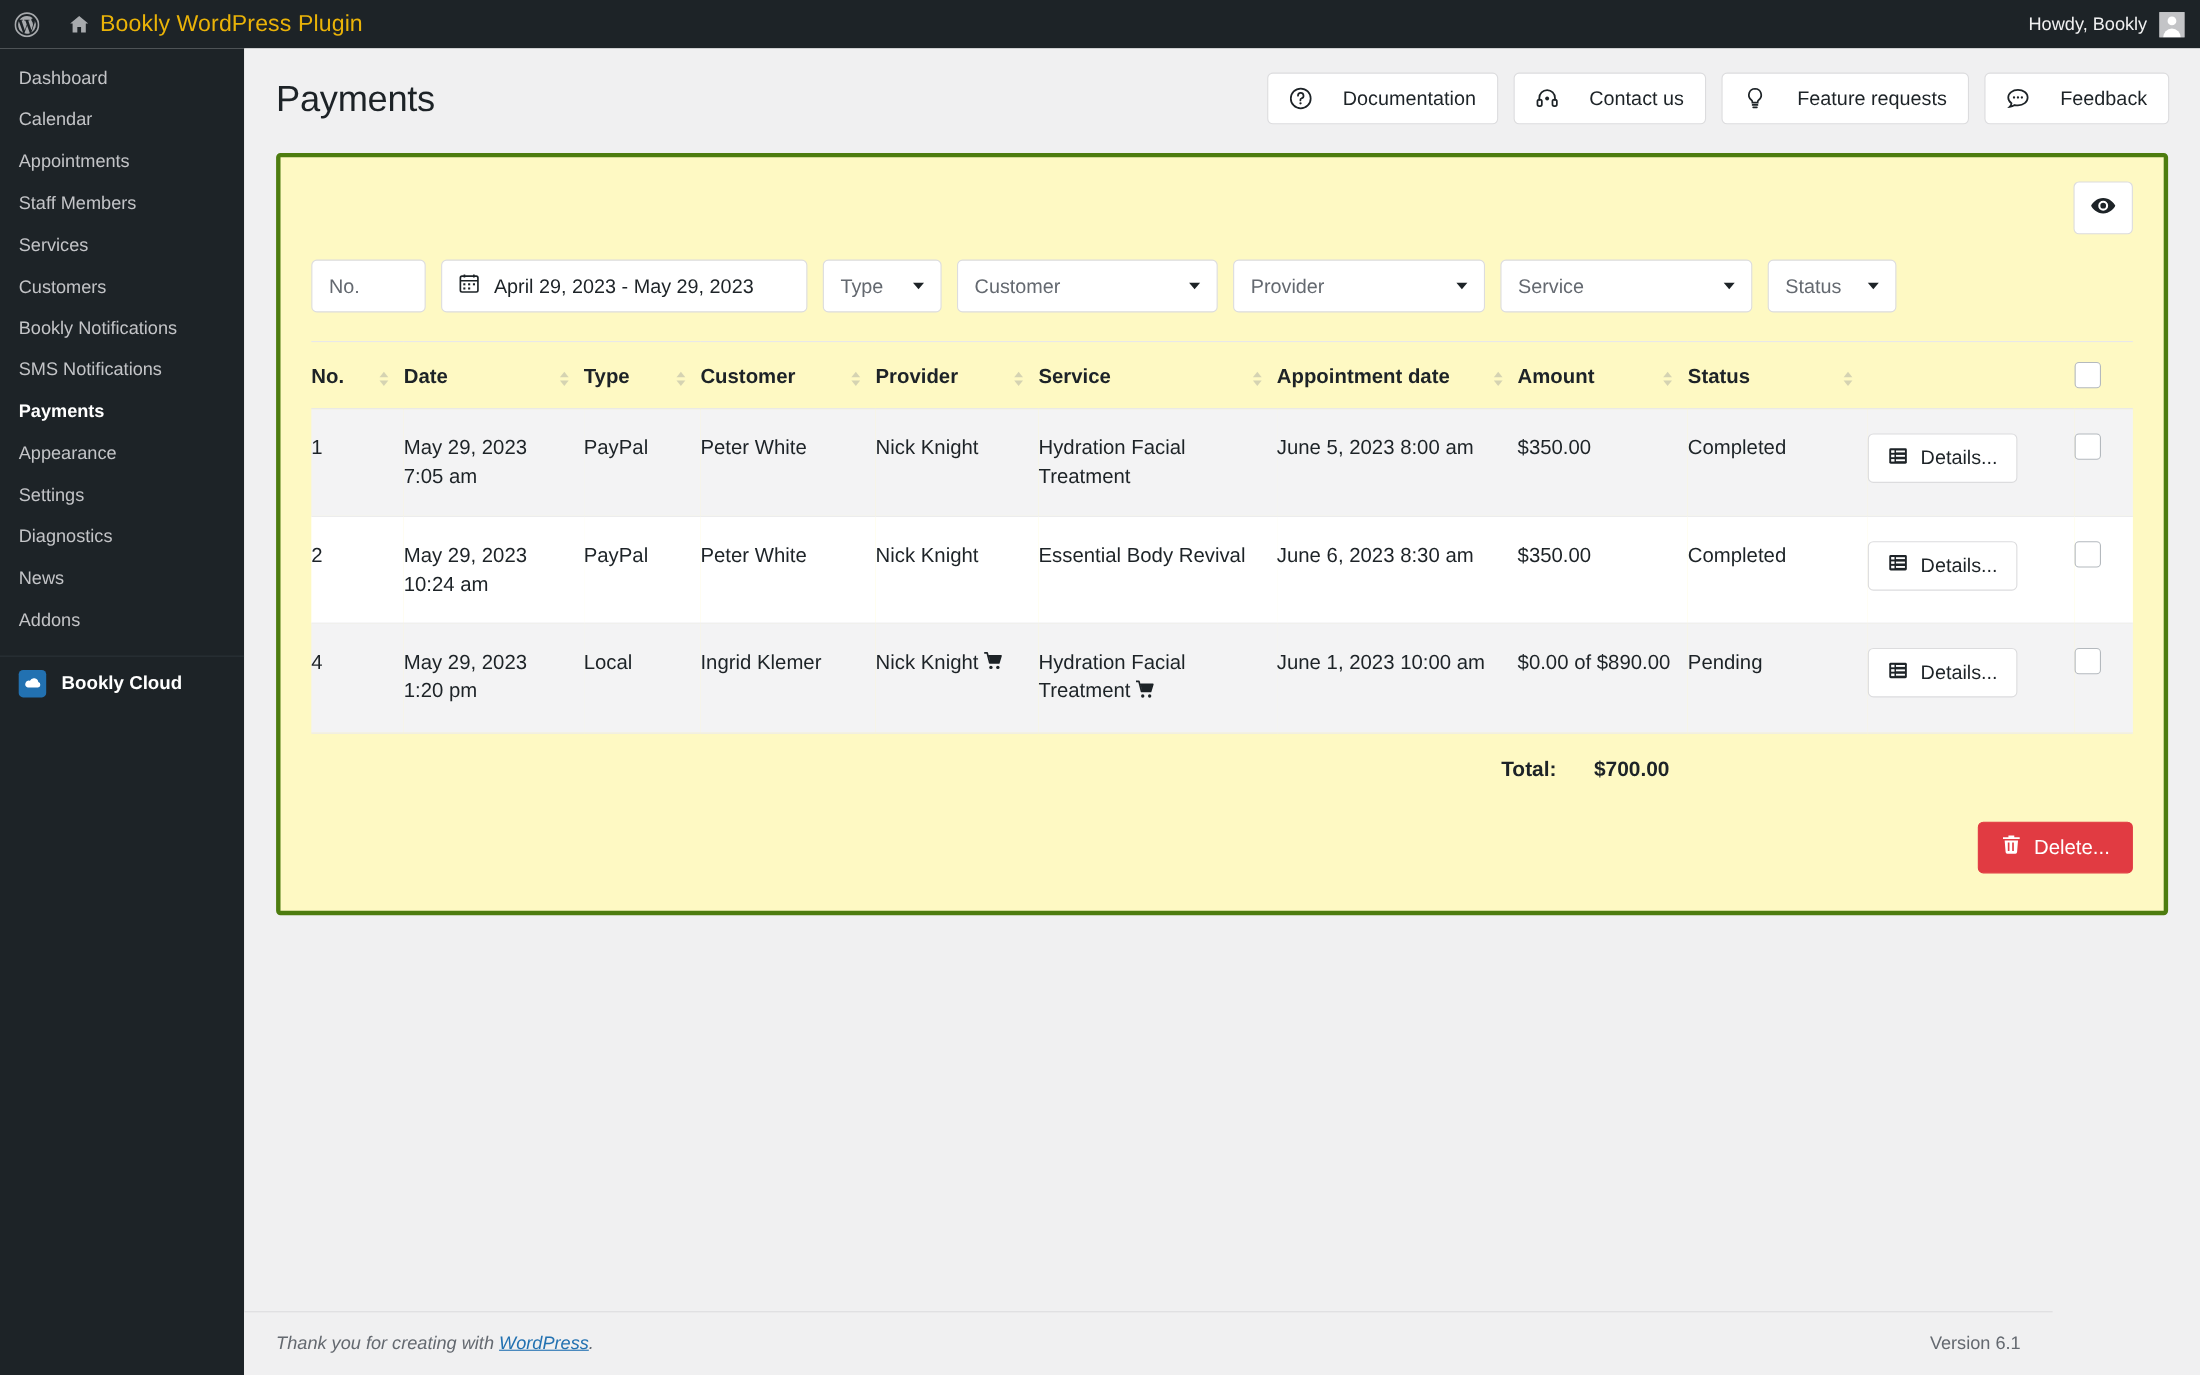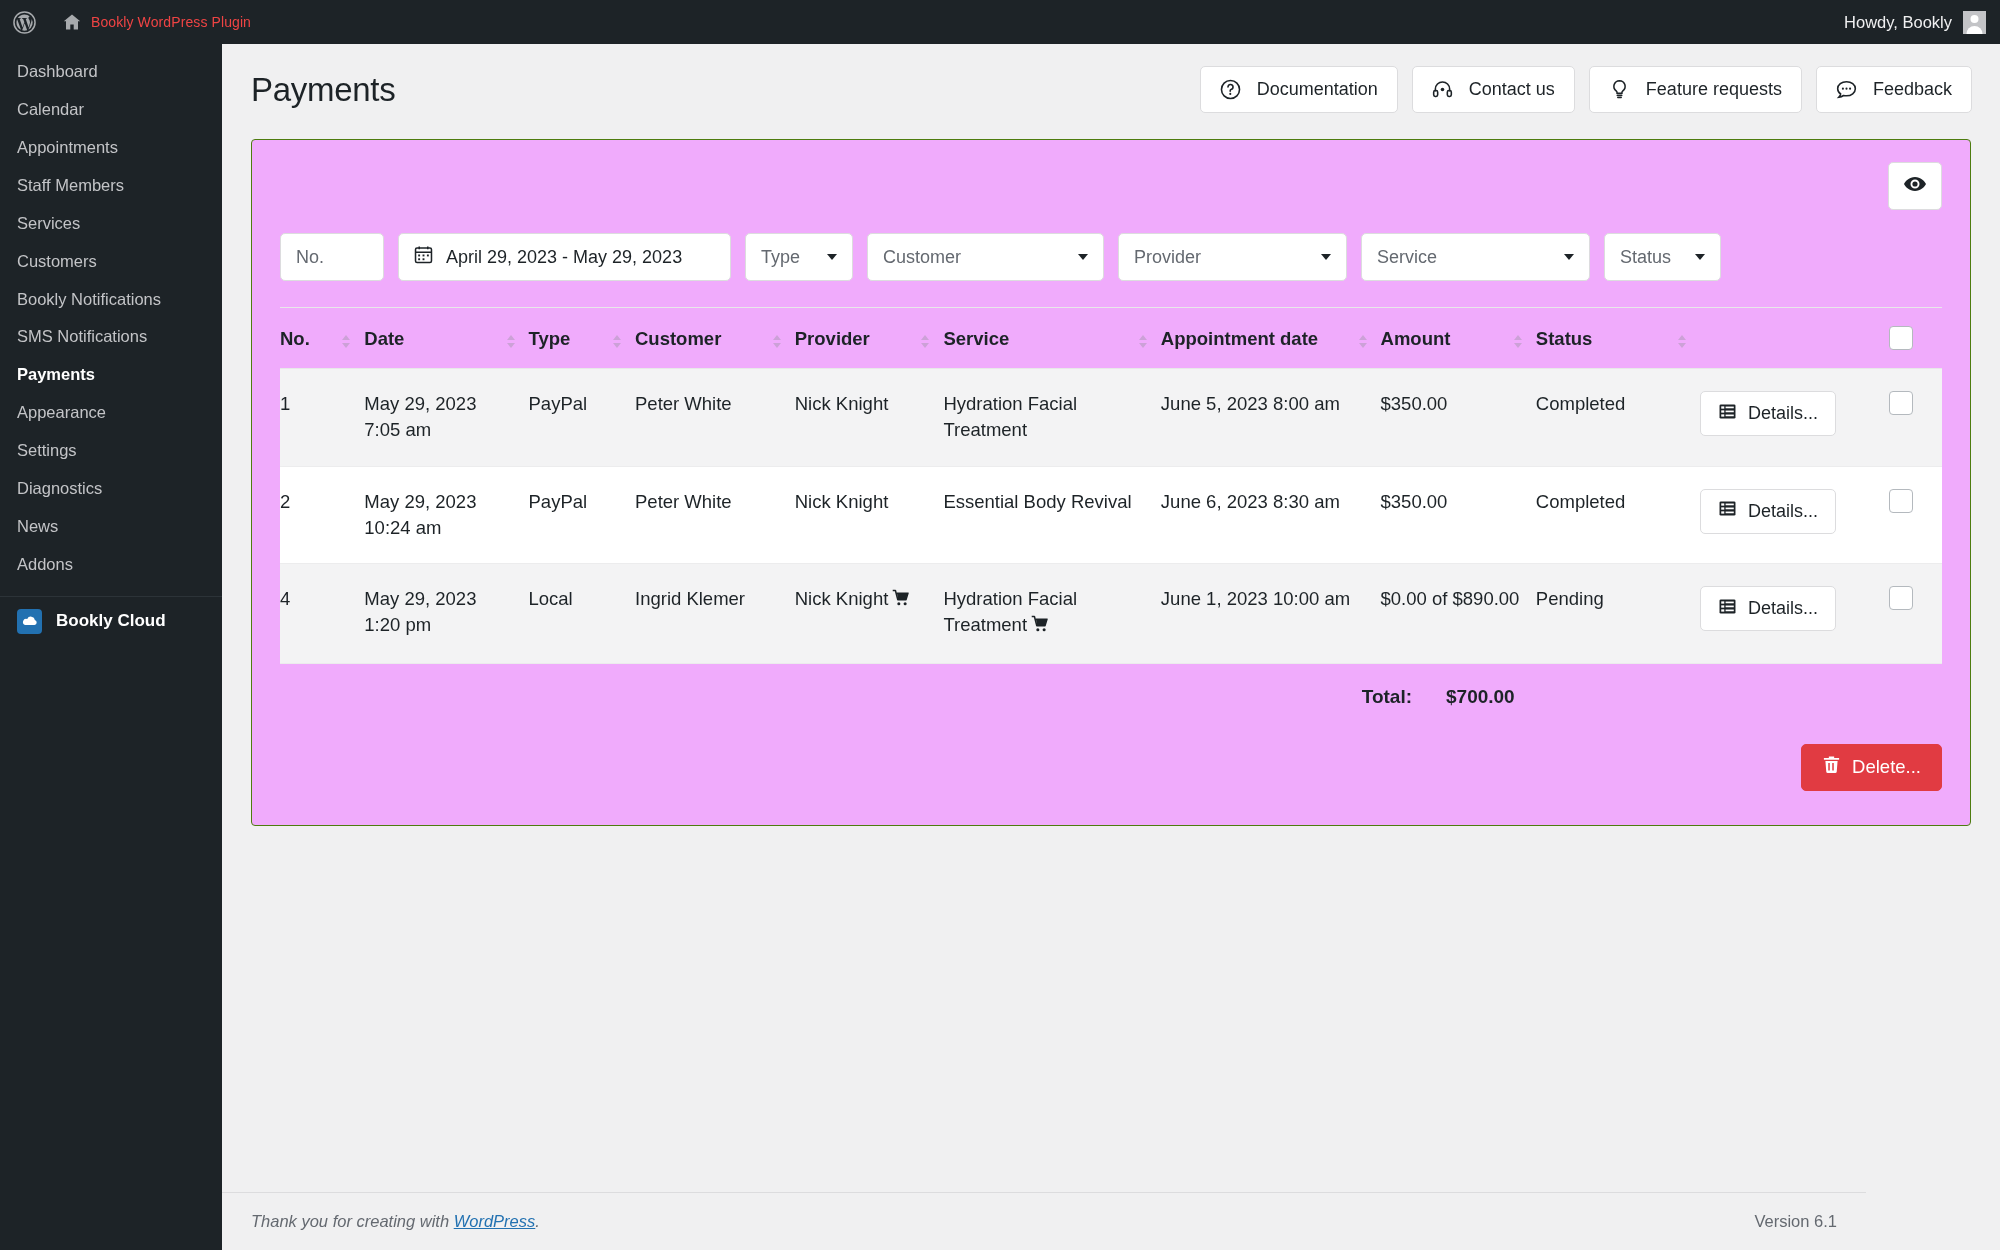--- a/index.html
+++ b/index.html
@@ -12,21 +12,21 @@
   
   #adminbar {
     position: absolute; top: 0; left: 0; width: 2000px; height: 44px;
     background: #1d2327; color: #f0f0f1;
     display: flex; align-items: center;
   }
   .ab-left { display: flex; align-items: center; height: 44px; }
   .ab-item { display: flex; align-items: center; height: 44px; padding: 0 13px; gap: 9px; }
   .wp-logo svg { display: block; }
   .home-icon svg { display: block; }
-  .ab-text { font-size: 14px; color: #ef4444; letter-spacing: .1px; }
+  .ab-text { font-size: 21px; color: #eab308; letter-spacing: .1px; }
   .ab-right { margin-left: auto; display: flex; align-items: center; height: 44px; padding-right: 14px; gap: 11px; }
   .howdy { font-size: 16.5px; color: #f0f0f1; }
   .avatar {
     width: 23px; height: 23px; background: #c3c4c7;
     display: flex; align-items: flex-end; justify-content: center; overflow: hidden;
   }
   .avatar svg { display: block; }
 
   
   #sidebar {
@@ -78,29 +78,29 @@
   #main {
     position: absolute; top: 44px; left: 222px;
     width: 1778px; height: 1206px; background: #f0f0f1;
   }
   .page-head {
     display: flex; align-items: center; padding: 22px 28px 0 29px;
   }
   .page-title { font-size: 33px; font-weight: 400; color: #1d2327; letter-spacing: -0.3px; }
   .head-buttons { margin-left: auto; display: flex; gap: 14px; }
   .hbtn {
-    display: flex; align-items: center; gap: 16px;
+    display: flex; align-items: center; gap: 28px;
     background: #fff; border: 1px solid #dcdcde; border-radius: 5px;
     height: 47px; padding: 0 19px; font-size: 18px; color: #1d2327; cursor: pointer;
   }
   .hbtn svg { display: block; flex: none; }
 
   
   .card {
-    margin: 26px 29px 0 29px; background: #f0abfc; border: 1px solid #4d7c0f;
+    margin: 26px 29px 0 29px; background: #fef9c3; border: 4px solid #4d7c0f;
     border-radius: 4px; padding: 22px 28px 34px 28px;
   }
   .eye-row { display: flex; justify-content: flex-end; }
   .eye-btn {
     width: 54px; height: 48px; background: #fff; border: 1px solid #dcdcde;
     border-radius: 5px; display: flex; align-items: center; justify-content: center; cursor: pointer;
   }
 
   .filters { display: flex; gap: 14px; margin-top: 23px; padding-bottom: 26px; }
   .fl {

